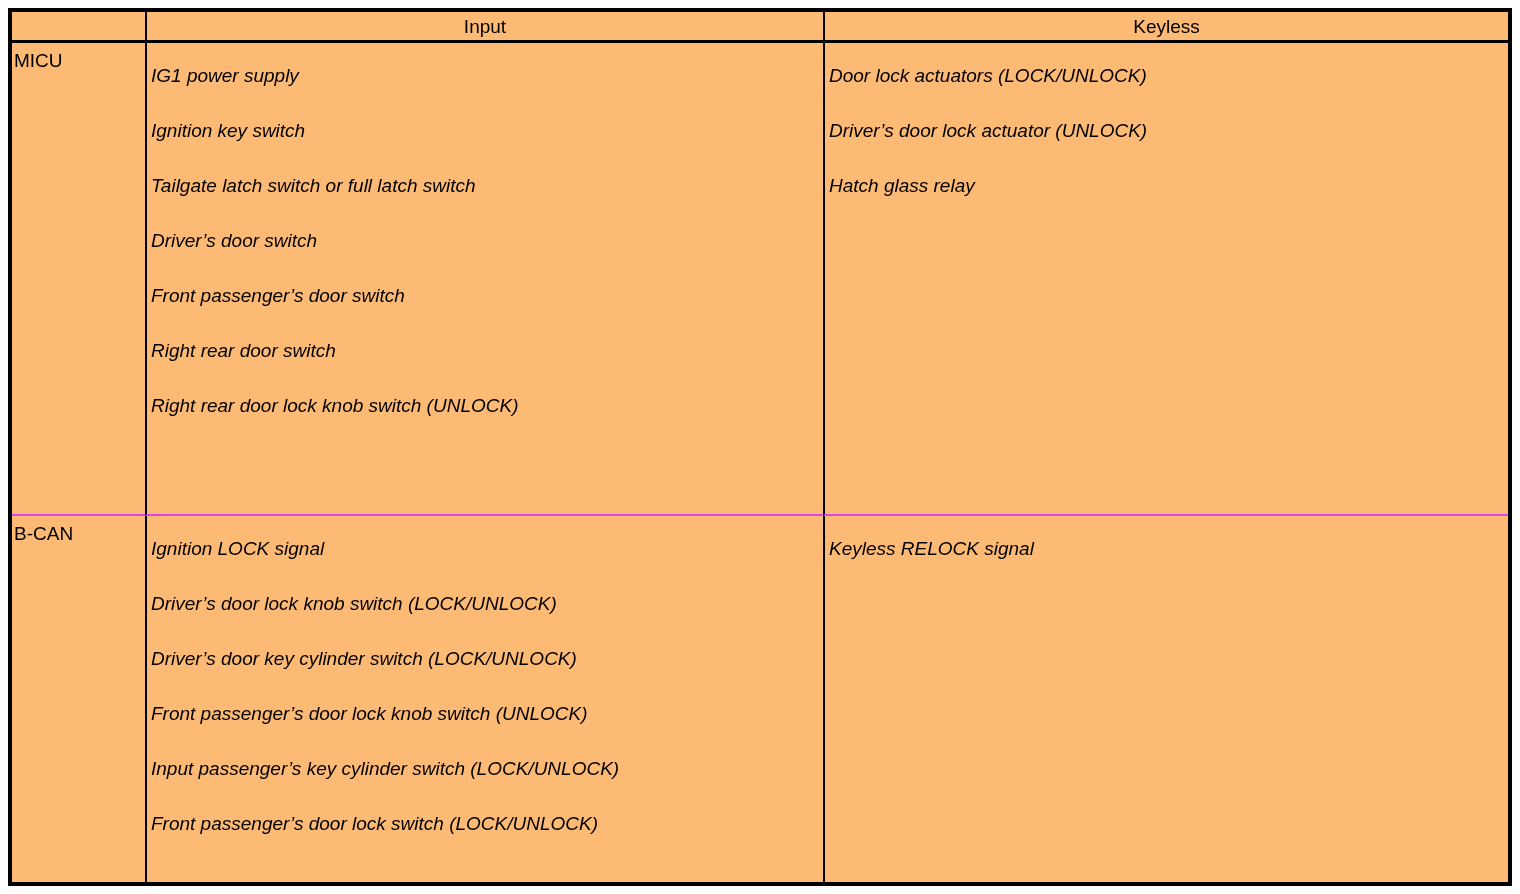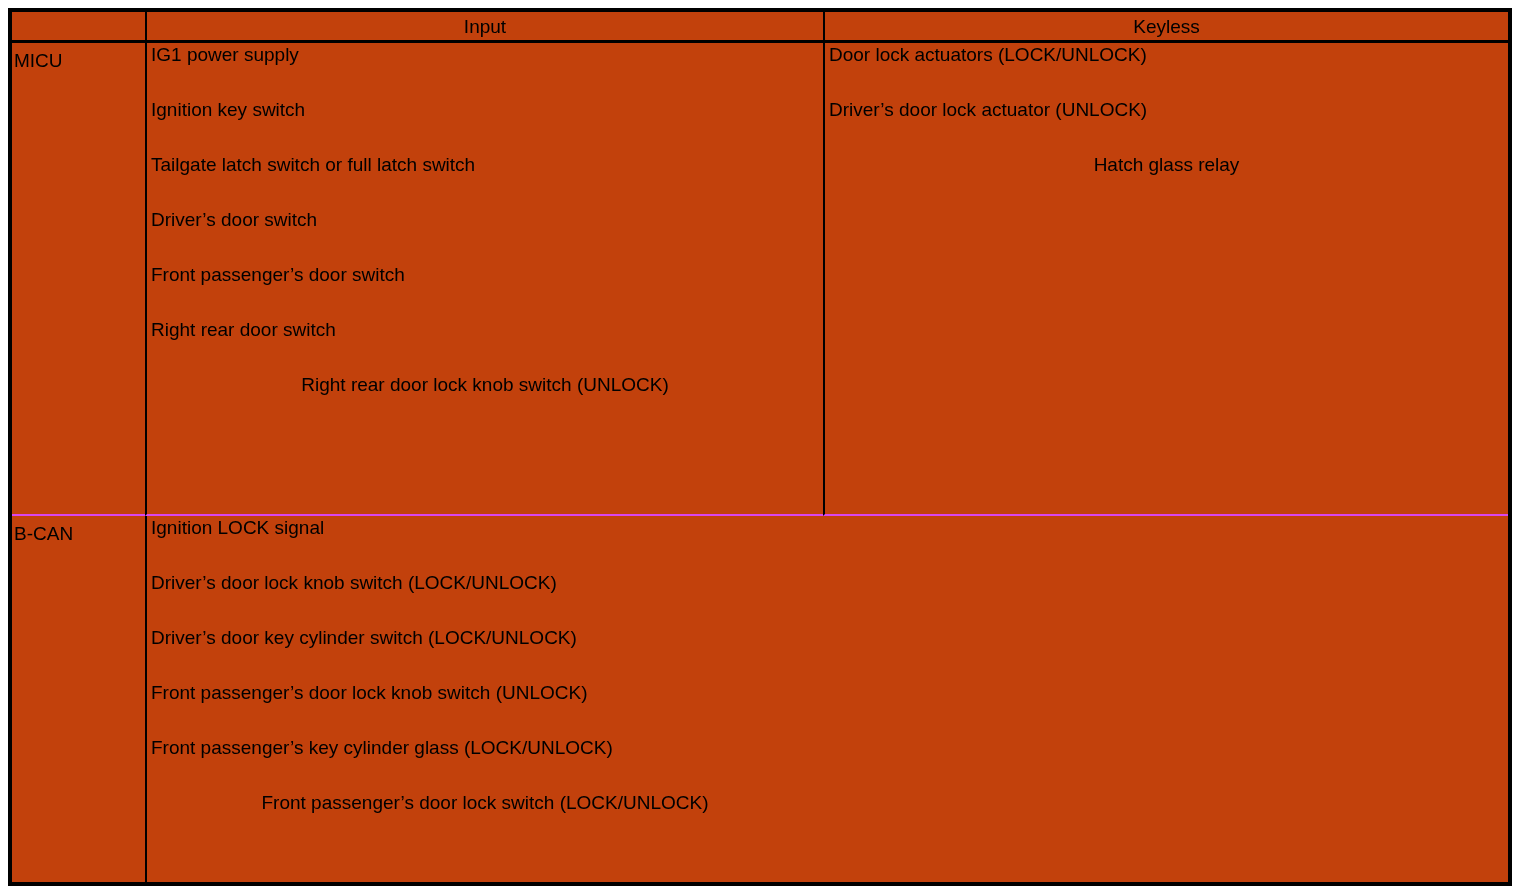--- a/index.html
+++ b/index.html
@@ -19,21 +19,21 @@
     position: absolute;
     left: 8px;
     top: 8px;
     width: 1504px;
     height: 878px;
     box-sizing: border-box;
     border: 4px solid #000000;
     display: grid;
     grid-template-columns: 133px 678px 1fr;
     grid-template-rows: 31px 473px 1fr;
-    background: #c2410c;
+    background: #fdba74;
   }
   .cell {
     box-sizing: border-box;
     overflow: hidden;
     font-size: 19px;
     line-height: 21px;
   }
   .cell.header {
     border-bottom: 3px solid #000000;
     text-align: center;
@@ -42,29 +42,29 @@
   .cell.colsep {
     border-left: 2px solid #000000;
   }
   .cell.rowsep {
     border-bottom: 2px solid #d946ef;
   }
   .cell.rowhead {
     padding: 7px 2px 2px 2px;
   }
   .cell.body {
-    padding: 1px 4px 2px 4px;
+    padding: 22px 4px 2px 4px;
+    font-style: italic;
   }
   .cell-item {
     margin: 0 0 34px 0;
     white-space: nowrap;
   }
   .cell-item:last-child {
     margin-bottom: 0;
-    text-align: center;
   }
 </style>
 </head>
 <body>
 
 <div class="page">
   <div class="io-table">
 
     <div class="cell header"></div>
     <div class="cell header colsep">Input</div>
@@ -85,18 +85,21 @@
         <div class="cell-item">Driver’s door lock actuator (UNLOCK)</div>
         <div class="cell-item">Hatch glass relay</div>
       </div>
 
     <div class="cell rowhead">B-CAN</div>
     <div class="cell body colsep">
         <div class="cell-item">Ignition LOCK signal</div>
         <div class="cell-item">Driver’s door lock knob switch (LOCK/UNLOCK)</div>
         <div class="cell-item">Driver’s door key cylinder switch (LOCK/UNLOCK)</div>
         <div class="cell-item">Front passenger’s door lock knob switch (UNLOCK)</div>
-        <div class="cell-item">Front passenger’s key cylinder glass (LOCK/UNLOCK)</div>
+        <div class="cell-item">Input passenger’s key cylinder switch (LOCK/UNLOCK)</div>
         <div class="cell-item">Front passenger’s door lock switch (LOCK/UNLOCK)</div>
+      </div>
+    <div class="cell body colsep">
+        <div class="cell-item">Keyless RELOCK signal</div>
       </div>
 
   </div>
 </div>
 
 </body></html>

